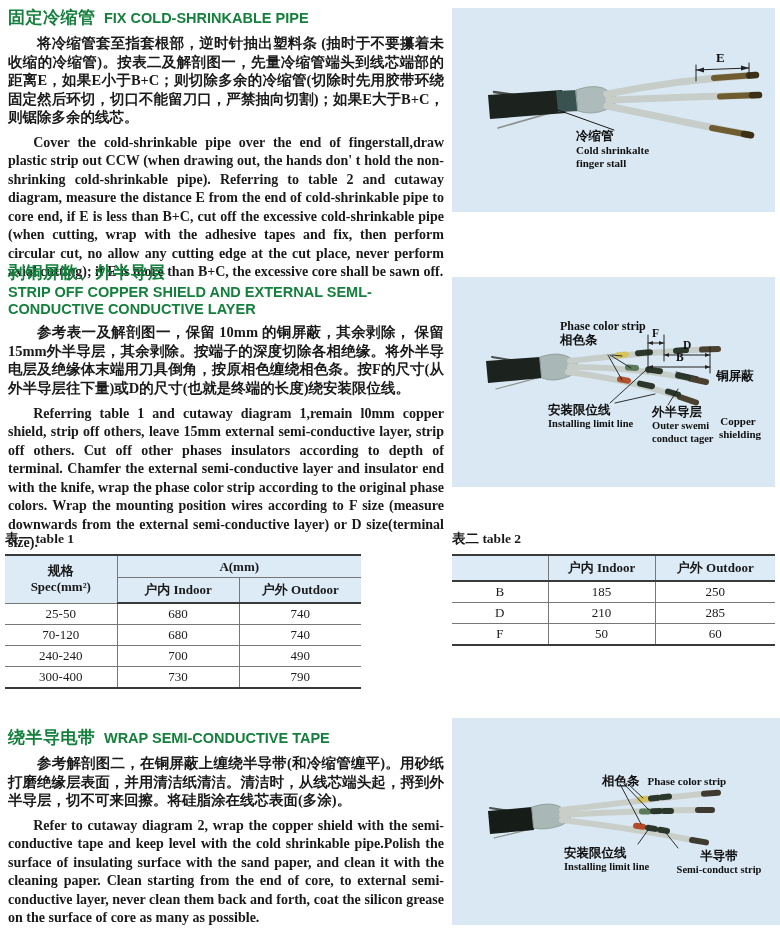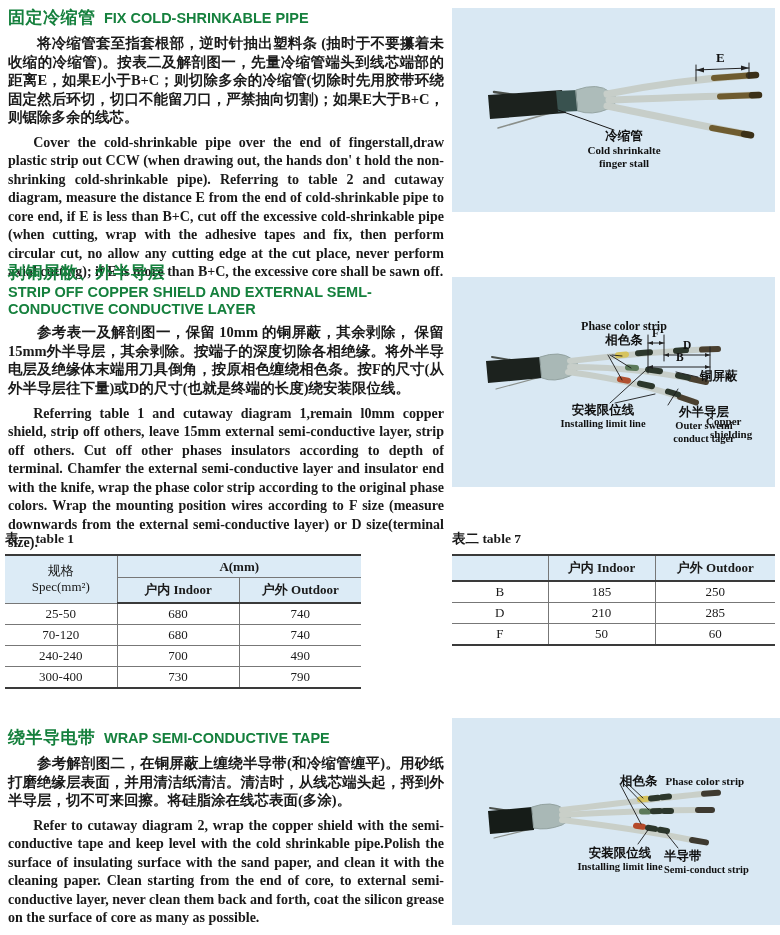--- a/index.html
+++ b/index.html
@@ -28,31 +28,31 @@
   table.spec td:last-child{border-right:none;}
   table.spec tr.top td{border-top:2.5px solid #3a3a3a;}
   table.spec tr.bot td{border-bottom:2.5px solid #3a3a3a;}
   table.spec tr.hdr td{background:#dcebf6;font-weight:bold;}
   table.spec tr.hsep td{border-bottom:2px solid #3a3a3a;}
   #tb1 table tr.h1 td{height:21px;}
   #tb1 table tr.h2 td{height:24px;}
   #tb1 table tr.d td{height:20px;}
   #tb2 table tr.h1 td{height:24px;}
   #tb2 table tr.d td{height:20px;}
-  .c1h{line-height:1.25;font-weight:normal;}
+  .c1h{line-height:1.25;font-weight:bold;}
 
   
   .panel{position:absolute;background:#d9e8f3;}
   .panel svg{position:absolute;left:0;top:0;}
-  .flabel{position:absolute;text-align:center;color:#111;line-height:1.2;}
+  .flabel{position:absolute;text-align:left;color:#111;line-height:1.2;}
   .flabel .zh{display:block;font-size:12.5px;font-weight:bold;}
   .flabel .zh-in{font-size:12.5px;font-weight:bold;}
   .flabel .en{display:block;font-size:11px;font-weight:bold;}
   .flabel .en-in{font-size:11px;font-weight:bold;}
-  .flabel.left{text-align:left;}
+  .flabel.left{text-align:center;}
   .dimletter{position:absolute;font-size:13px;font-weight:bold;color:#111;
              font-family:"Liberation Serif", serif;}
 </style>
 </head>
 <body>
 
 <div id="page">
 
   <div class="sec" id="sec1" style="top:6px;">
     <div class="sec-head">
@@ -218,21 +218,21 @@
       <span class="en" style="font-size:10.5px;">Installing limit line</span>
     </div>
     <div class="flabel" style="left:200px;top:128px;width:104px;">
       <span class="zh">外半导层</span>
       <span class="en" style="font-size:10.5px;">Outer swemi</span>
       <span class="en" style="font-size:10.5px;">conduct tager</span>
     </div>
   </div>
 
   <div class="tbl-block" id="tb2" style="left:452px;top:530px;width:323px;">
-    <div class="tbl-title">表二 table 7</div>
+    <div class="tbl-title">表二 table 2</div>
     <table class="spec">
       <colgroup>
           <col style="width:96px">
           <col style="width:107px">
           <col style="width:120px">
         </colgroup>
       <tbody>
           <tr class="hdr top hsep h1">
         <td></td>
         <td>户内 Indoor</td>

